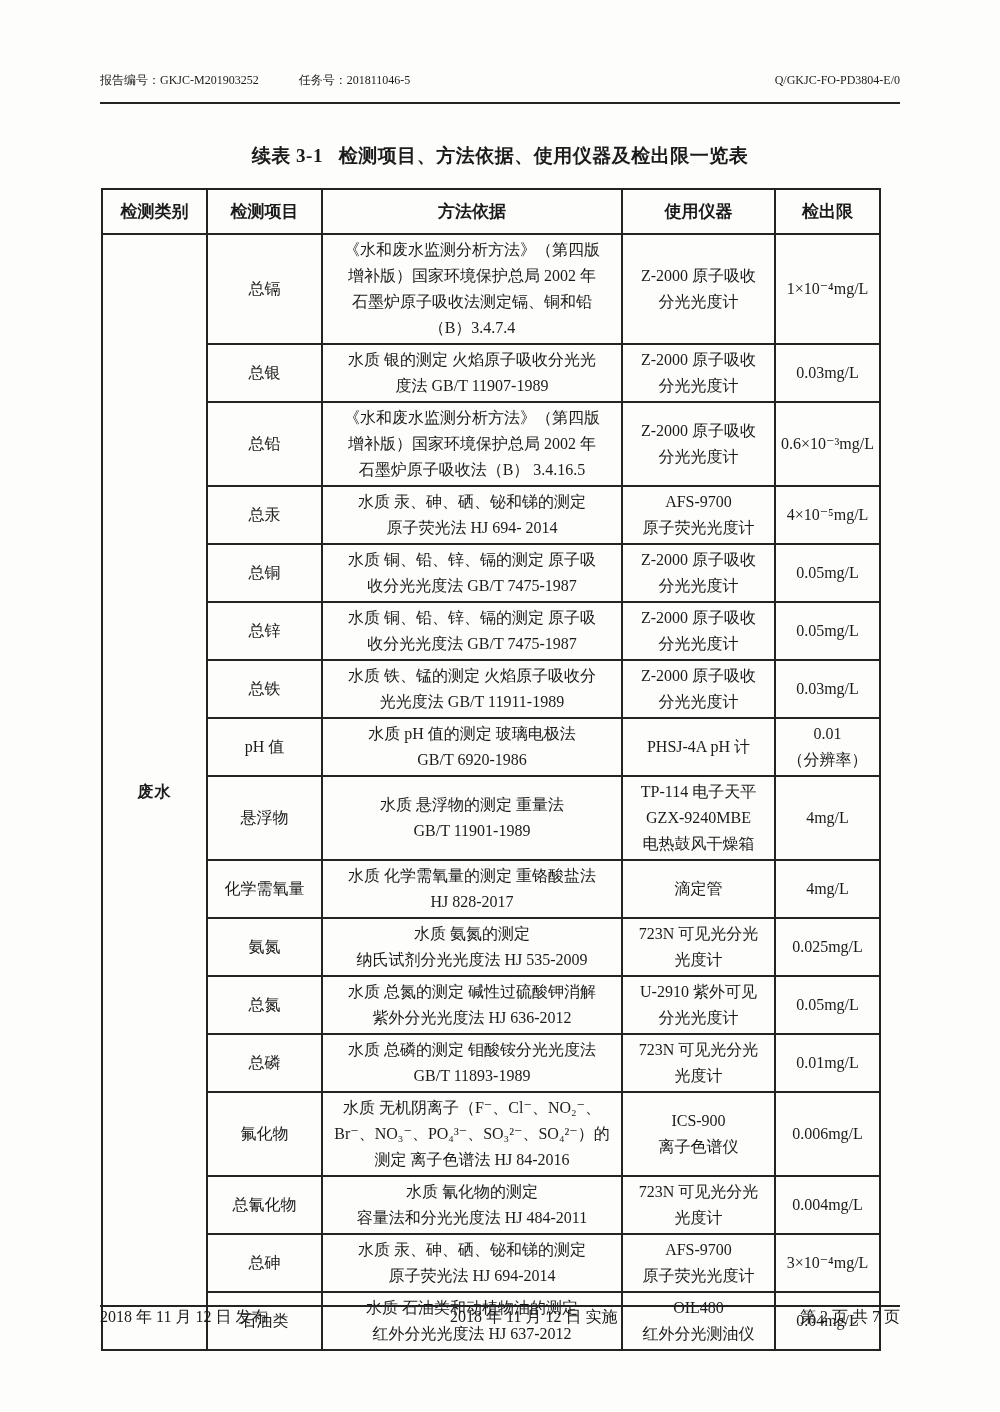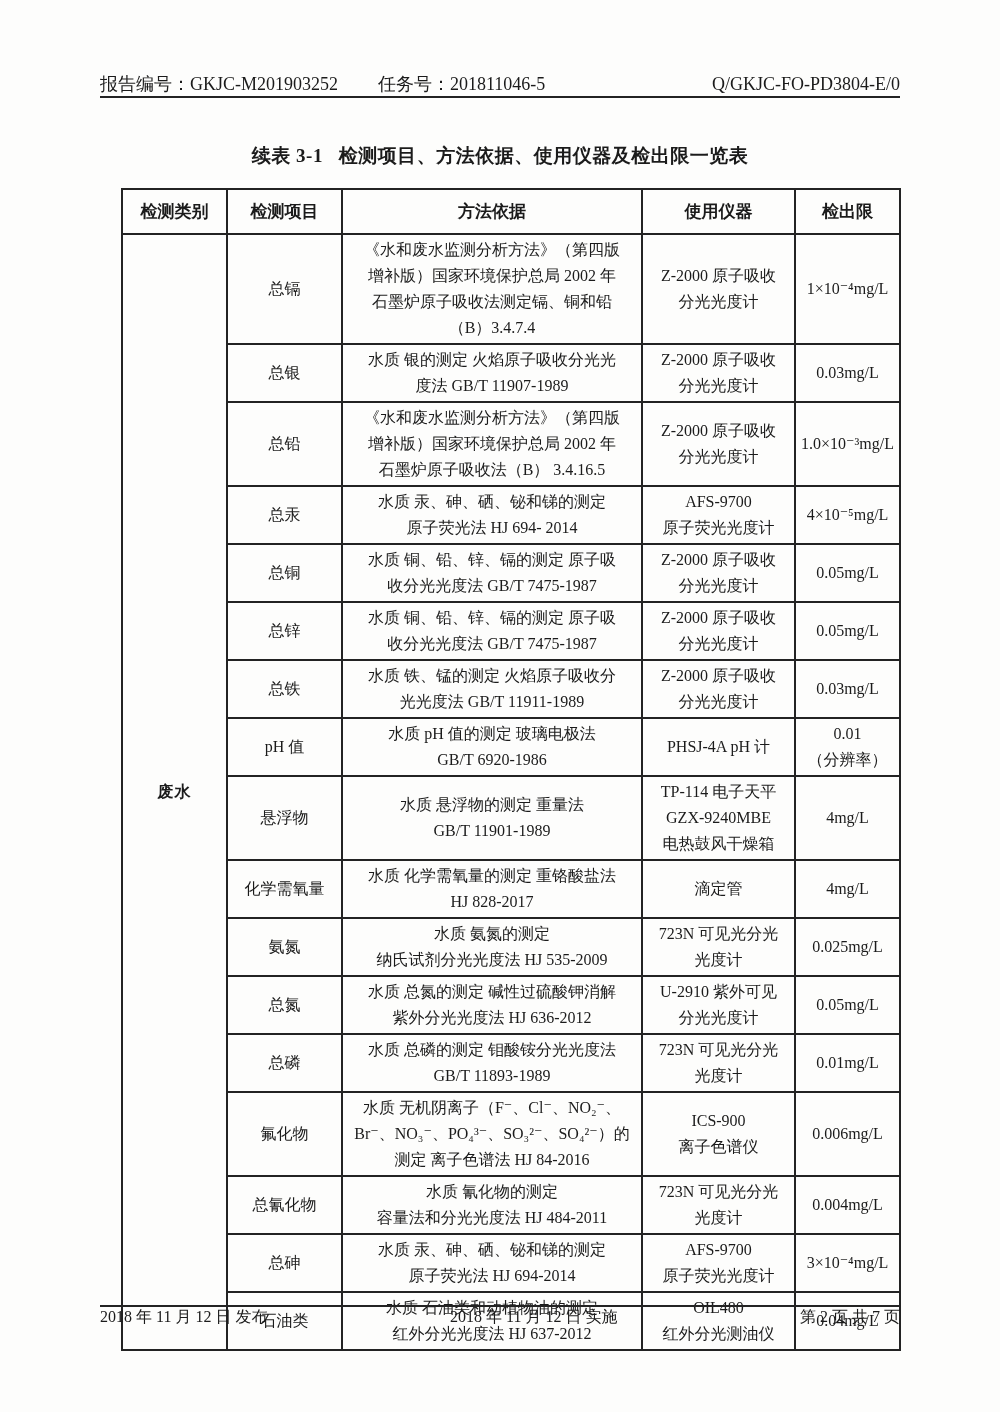--- a/index.html
+++ b/index.html
@@ -8,38 +8,38 @@
     width: 1000px; height: 1412px;
     background: #fdfdfc;
     color: #1b1b1b;
     font-family: "Liberation Serif", "DejaVu Serif", serif;
     position: relative;
   }
   .doc-header {
     position: absolute;
     top: 72px; left: 100px; width: 800px;
     display: flex; align-items: baseline;
-    font-size: 18px;
-    padding-bottom: 0;
+    font-size: 12px;
+    padding-bottom: 13px;
     border-bottom: 2px solid #232323;
   }
   .doc-header .task { margin-left: 40px; }
   .doc-header .docno { margin-left: auto; }
   .doc-title {
     position: absolute;
     top: 143px; left: 0; width: 1000px;
     text-align: center;
     font-size: 19px;
     font-weight: bold;
     white-space: pre;
     letter-spacing: 0.5px;
   }
   table.detect {
     position: absolute;
-    top: 188px; left: 121px;
+    top: 188px; left: 101px;
     width: 778px;
     border-collapse: collapse;
     table-layout: fixed;
     padding-left: 35px;
   }
   table.detect th, table.detect td {
     border: 2px solid #232323;
     text-align: center;
     vertical-align: middle;
     white-space: pre-line;
@@ -113,21 +113,21 @@
 分光光度计</td>
       <td>0.03mg/L</td>
     </tr>
     <tr>
       <td>总铅</td>
       <td>《水和废水监测分析方法》（第四版
 增补版）国家环境保护总局 2002 年
 石墨炉原子吸收法（B） 3.4.16.5</td>
       <td>Z-2000 原子吸收
 分光光度计</td>
-      <td>1.0×10⁻³mg/L</td>
+      <td>0.6×10⁻³mg/L</td>
     </tr>
     <tr>
       <td>总汞</td>
       <td>水质 汞、砷、硒、铋和锑的测定
 原子荧光法 HJ 694- 2014</td>
       <td>AFS-9700
 原子荧光光度计</td>
       <td>4×10⁻⁵mg/L</td>
     </tr>
     <tr>

